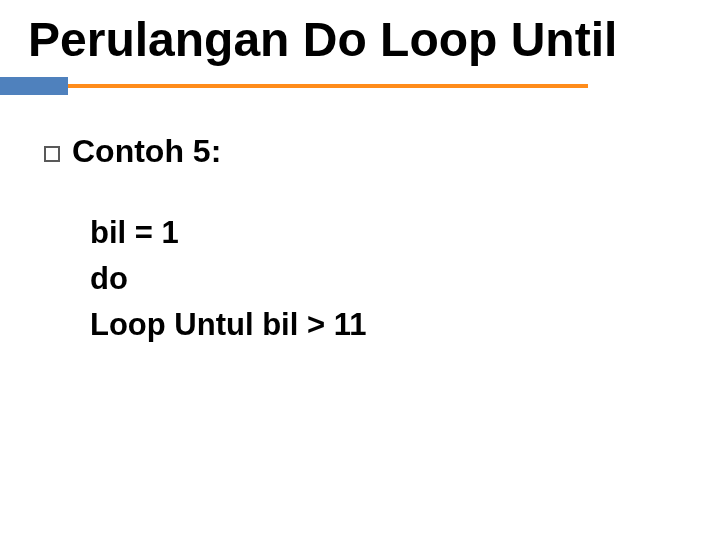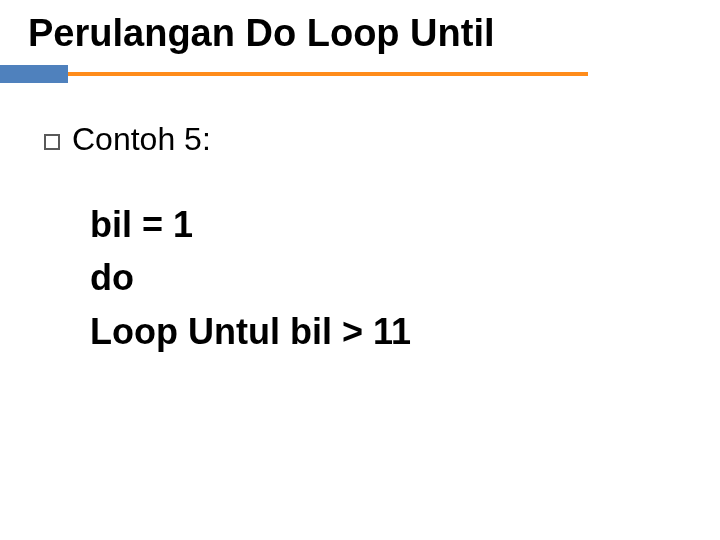--- a/index.html
+++ b/index.html
@@ -10,21 +10,21 @@
     body {
       width: 720px;
       height: 540px;
       background: #ffffff;
       font-family: Arial, Helvetica, sans-serif;
       color: #000000;
       position: relative;
       overflow: hidden;
     }
     .title {
-      font-size: 38px;
+      font-size: 48px;
       font-weight: bold;
       padding: 12px 18px 8px 28px;
       letter-spacing: 0px;
     }
     .underline-group {
       position: relative;
       height: 18px;
       margin-top: 2px;
     }
     .blue-box {
@@ -55,25 +55,25 @@
     .bullet-square {
       width: 16px;
       height: 16px;
       border: 2px solid #595959;
       background: transparent;
       margin-top: 4px;
       flex-shrink: 0;
     }
     .subtitle {
       font-size: 32px;
-      font-weight: normal;
+      font-weight: bold;
     }
     .code-block {
       padding-left: 46px;
-      font-size: 36px;
+      font-size: 31px;
       font-weight: bold;
       line-height: 1.48;
     }
     .code-line {
       white-space: pre;
     }
     .indent {
       padding-left: 56px;
     }
   </style>

